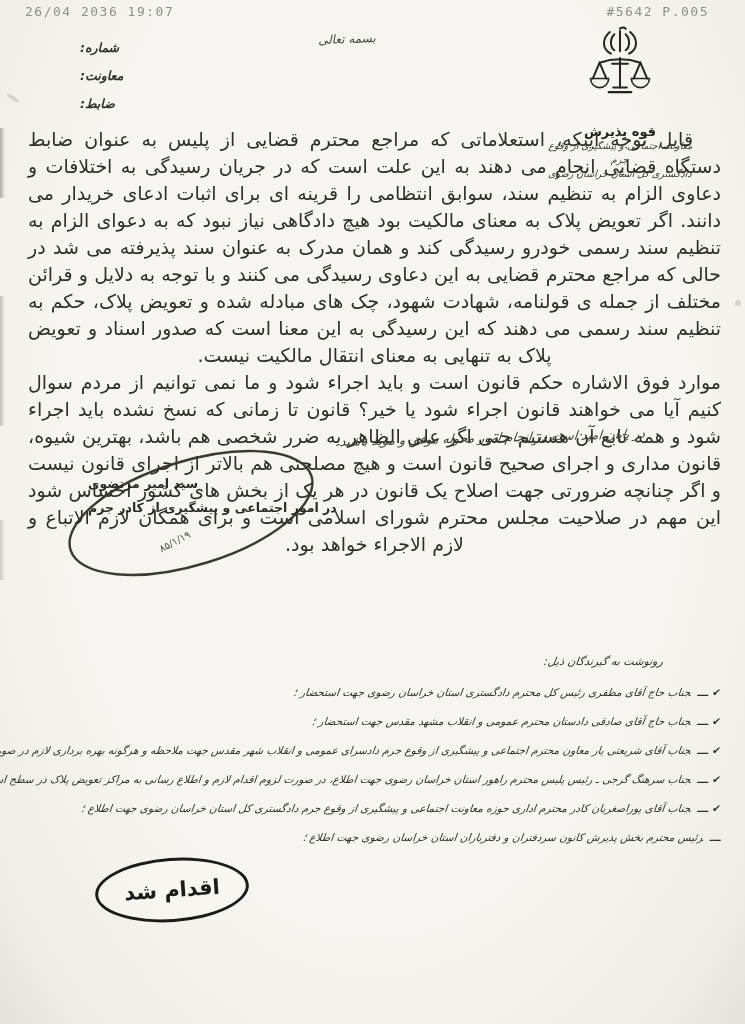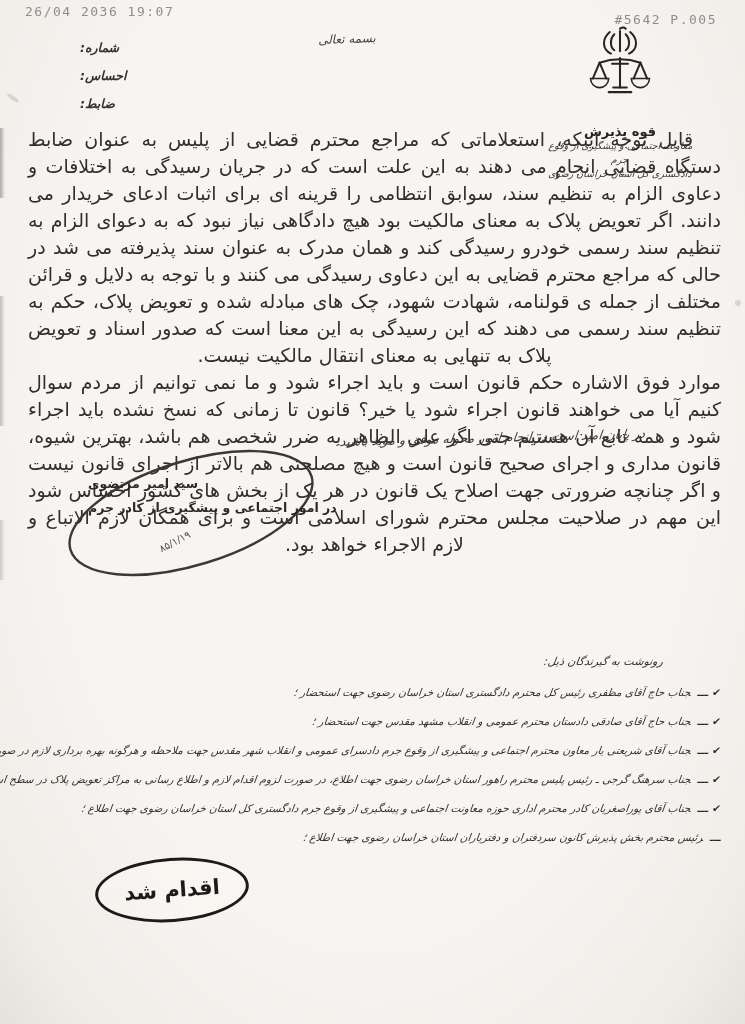--- a/index.html
+++ b/index.html
@@ -5,21 +5,21 @@
   html,body{margin:0;padding:0;background:#d8d6d2;}
   #page{
     position:relative;width:745px;height:1024px;margin:0 auto;overflow:hidden;
     background:
       radial-gradient(ellipse at 50% 40%, #f7f5f1 60%, #efede8 88%, #e4e2dc 100%);
     font-family:"DejaVu Sans",sans-serif;color:#2f2e2a;
   }
   
   .fax{position:absolute;top:4px;font-family:"DejaVu Sans Mono",monospace;
        font-size:13px;letter-spacing:1.5px;color:#8f8e8a;}
-  .fax.left{left:25px;} .fax.right{right:28px;margin-top:8px;}
+  .fax.left{left:25px;} .fax.right{right:36px;}
   
   .emblem-block{position:absolute;top:26px;right:50px;width:150px;text-align:center;direction:rtl;}
   .emblem-block svg{display:block;margin:0 auto;}
   .org-title{font-size:13px;font-weight:bold;margin-top:2px;color:#262521;}
   .org-sub{font-size:9.5px;font-style:italic;color:#3a3934;line-height:14px;transform:skewX(-4deg);}
   .fields{position:absolute;top:34px;left:80px;direction:rtl;text-align:left;
           font-size:12.5px;font-weight:bold;font-style:italic;color:#33322d;line-height:28px;}
   .bismillah{position:absolute;top:32px;left:318px;font-size:12px;font-style:italic;
              color:#45443f;transform:rotate(-2deg);direction:rtl;}
   
@@ -81,21 +81,21 @@
       <path d="M40 46 a8 8 0 0 0 16 0 z" stroke-width="1.4"></path>
       <path d="M24 54 h12 M20 58 h20"></path>
     </svg>
     <div class="org-title">قوه پذیرش</div>
     <div class="org-sub">معاونت اجتماعی و پیشگیری از وقوع جرم</div>
     <div class="org-sub">دادگستری کل استان خراسان رضوی</div>
   </div>
 
   <div class="fields">
     <div>شماره:</div>
-    <div>احساس:</div>
+    <div>معاونت:</div>
     <div>ضابط:</div>
   </div>
 
   <div class="bismillah">بسمه تعالی</div>
 
   <div class="body-text">
     <p class="first">قابل توجه اینکه، استعلاماتی که مراجع محترم قضایی از پلیس به عنوان ضابط دستگاه قضایی انجام می دهند به این علت است که در جریان رسیدگی به اختلافات و دعاوی الزام به تنظیم سند، سوابق انتظامی را قرینه ای برای اثبات ادعای خریدار می دانند. اگر تعویض پلاک به معنای مالکیت بود هیچ دادگاهی نیاز نبود که به دعوای الزام به تنظیم سند رسمی خودرو رسیدگی کند و همان مدرک به عنوان سند پذیرفته می شد در حالی که مراجع محترم قضایی به این دعاوی رسیدگی می کنند و با توجه به دلایل و قرائن مختلف از جمله ی قولنامه، شهادت شهود، چک های مبادله شده و تعویض پلاک، حکم به تنظیم سند رسمی می دهند که این رسیدگی به این معنا است که صدور اسناد و تعویض پلاک به تنهایی به معنای انتقال مالکیت نیست.</p>
     <p>موارد فوق الاشاره حکم قانون است و باید اجراء شود و ما نمی توانیم از مردم سوال کنیم آیا می خواهند قانون اجراء شود یا خیر؟ قانون تا زمانی که نسخ نشده باید اجراء شود و همه تابع آن هستیم حتی اگر علی الظاهر به ضرر شخصی هم باشد، بهترین شیوه، قانون مداری و اجرای صحیح قانون است و هیچ مصلحتی هم بالاتر از اجرای قانون نیست و اگر چنانچه ضرورتی جهت اصلاح یک قانون در هر یک از بخش های کشور احساس شود این مهم در صلاحیت مجلس محترم شورای اسلامی است و برای همگان لازم الاتباع و لازم الاجراء خواهد بود.</p>
   </div>
 

